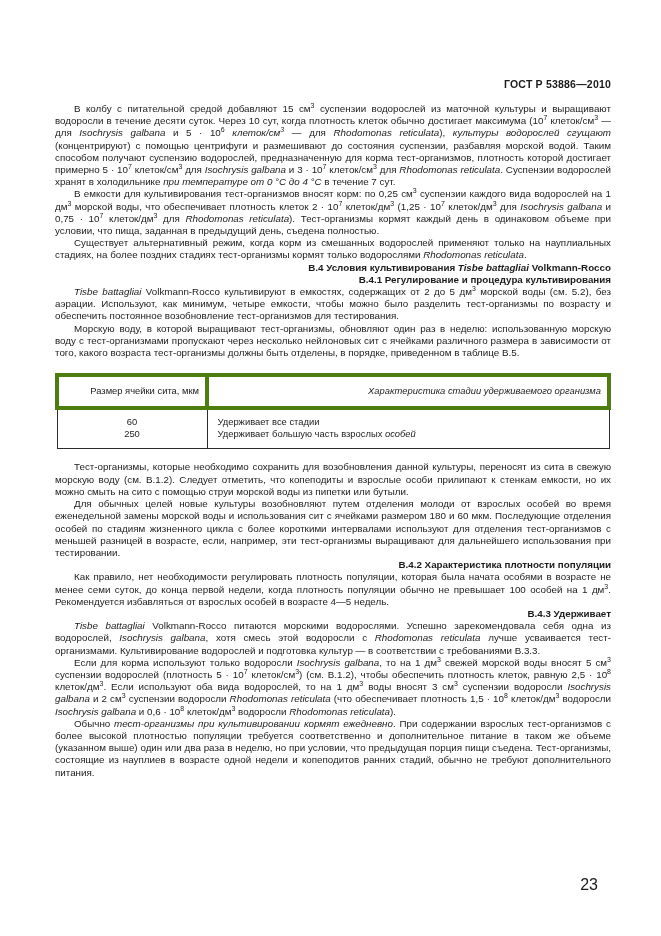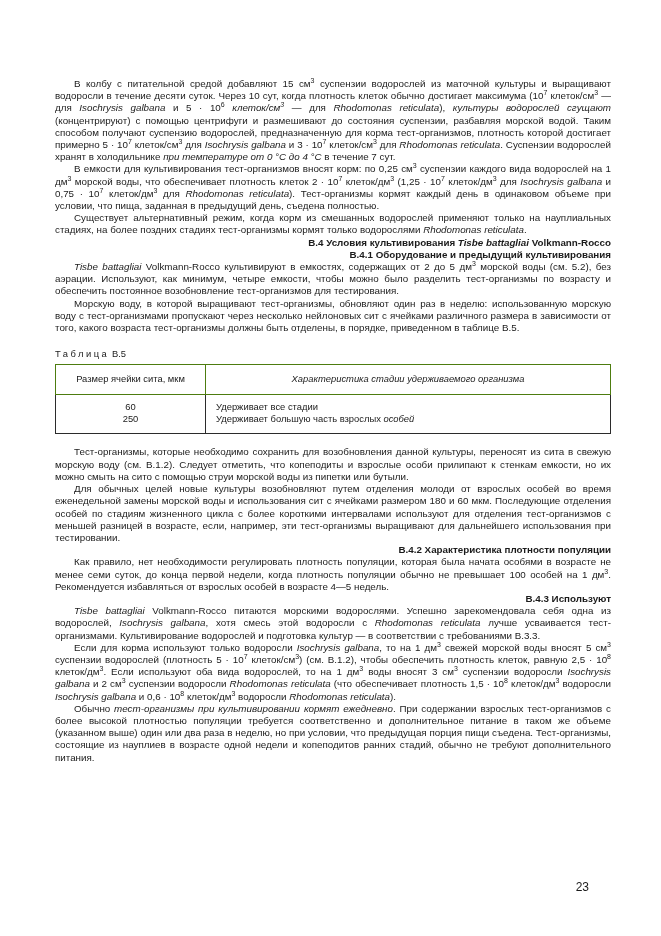--- a/index.html
+++ b/index.html
@@ -47,63 +47,60 @@
   }
   .tbl-caption .sp { letter-spacing: 2.5px; }
   table.sieve {
     width: 100%;
     border-collapse: collapse;
     font-size: 9.4px;
     line-height: 12.4px;
     border: 1px solid #2b2b2b;
   }
   table.sieve th {
-    border: 1px solid #4d7c0f;
+    border: 4px solid #4d7c0f;
     font-weight: 400;
     padding: 8px 6px;
-    text-align: center;
+    text-align: right;
     vertical-align: middle;
   }
   table.sieve th.it { font-style: italic; }
   table.sieve td {
     padding: 0 10px;
     vertical-align: top;
     border-left: 1px solid #2b2b2b;
     border-right: 1px solid #2b2b2b;
   }
   table.sieve tbody tr:first-child td { padding-top: 6px; }
   table.sieve tbody tr:last-child td { padding-bottom: 8px; }
   td.c { text-align: center; width: 150px; }
   .page-num {
     position: absolute;
-    right: 72px;
+    right: 63px;
     bottom: 42px;
-    font-size: 12px;
+    font-size: 16px;
   }
 </style>
 </head>
 <body>
 
 <div class="page">
   <div class="content">
+    <div class="doc-header">ГОСТ Р 53886—2010</div>
 
     <div class="body-text">
       <p>В колбу с питательной средой добавляют 15 см<sup>3</sup> суспензии водорослей из маточной культуры и выращивают водоросли в течение десяти суток. Через 10 сут, когда плотность клеток обычно достигает максимума (10<sup>7</sup> клеток/см<sup>3</sup> — для <i>Isochrysis galbana</i> и 5 · 10<sup>6</sup> <i>клеток/см<sup>3</sup></i> — для <i>Rhodomonas reticulata</i>), <i>культуры водорослей сгущают</i> (концентрируют) с помощью центрифуги и размешивают до состояния суспензии, разбавляя морской водой. Таким способом получают суспензию водорослей, предназначенную для корма тест-организмов, плотность которой достигает примерно 5 · 10<sup>7</sup> клеток/см<sup>3</sup> для <i>Isochrysis galbana</i> и 3 · 10<sup>7</sup> клеток/см<sup>3</sup> для <i>Rhodomonas reticulata</i>. Суспензии водорослей хранят в холодильнике <i>при температуре от 0 °С до 4 °С</i> в течение 7 сут.</p>
       <p>В емкости для культивирования тест-организмов вносят корм: по 0,25 см<sup>3</sup> суспензии каждого вида водорослей на 1 дм<sup>3</sup> морской воды, что обеспечивает плотность клеток 2 · 10<sup>7</sup> клеток/дм<sup>3</sup> (1,25 · 10<sup>7</sup> клеток/дм<sup>3</sup> для <i>Isochrysis galbana</i> и 0,75 · 10<sup>7</sup> клеток/дм<sup>3</sup> для <i>Rhodomonas reticulata</i>). Тест-организмы кормят каждый день в одинаковом объеме при условии, что пища, заданная в предыдущий день, съедена полностью.</p>
       <p>Существует альтернативный режим, когда корм из смешанных водорослей применяют только на науплиальных стадиях, на более поздних стадиях тест-организмы кормят только водорослями <i>Rhodomonas reticulata</i>.</p>
       <p class="heading">В.4 Условия культивирования <i>Tisbe battagliai</i> Volkmann-Rocco</p>
-      <p class="heading">В.4.1 Оборудование и предыдущий культивирования</p>
+      <p class="heading">В.4.1 Регулирование и процедура культивирования</p>
       <p><i>Tisbe battagliai</i> Volkmann-Rocco культивируют в емкостях, содержащих от 2 до 5 дм<sup>3</sup> морской воды (см. 5.2), без аэрации. Используют, как минимум, четыре емкости, чтобы можно было разделить тест-организмы по возрасту и обеспечить постоянное возобновление тест-организмов для тестирования.</p>
       <p>Морскую воду, в которой выращивают тест-организмы, обновляют один раз в неделю: использованную морскую воду с тест-организмами пропускают через несколько нейлоновых сит с ячейками различного размера в зависимости от того, какого возраста тест-организмы должны быть отделены, в порядке, приведенном в таблице В.5.</p>
 
       <div class="tbl-wrap">
-        <div class="tbl-caption">
-          <span class="sp">Таблица</span>
-          <span>В.5</span>
-        </div>
         <table class="sieve">
           <thead>
             <tr>
               <th>Размер ячейки сита, мкм</th>
               <th class="it">Характеристика стадии удерживаемого организма</th>
             </tr>
           </thead>
           <tbody>
             <tr>
               <td class="c">60</td>
@@ -114,21 +111,21 @@
               <td>Удерживает большую часть взрослых <i>особей</i></td>
             </tr>
           </tbody>
         </table>
       </div>
 
       <p>Тест-организмы, которые необходимо сохранить для возобновления данной культуры, переносят из сита в свежую морскую воду (см. В.1.2). Следует отметить, что копеподиты и взрослые особи прилипают к стенкам емкости, но их можно смыть на сито с помощью струи морской воды из пипетки или бутыли.</p>
       <p>Для обычных целей новые культуры возобновляют путем отделения молоди от взрослых особей во время еженедельной замены морской воды и использования сит с ячейками размером 180 и 60 мкм. Последующие отделения особей по стадиям жизненного цикла с более короткими интервалами используют для отделения тест-организмов с меньшей разницей в возрасте, если, например, эти тест-организмы выращивают для дальнейшего использования при тестировании.</p>
       <p class="heading">В.4.2 Характеристика плотности популяции</p>
       <p>Как правило, нет необходимости регулировать плотность популяции, которая была начата особями в возрасте не менее семи суток, до конца первой недели, когда плотность популяции обычно не превышает 100 особей на 1 дм<sup>3</sup>. Рекомендуется избавляться от взрослых особей в возрасте 4—5 недель.</p>
-      <p class="heading">В.4.3 Используют</p>
+      <p class="heading">В.4.3 Удерживает</p>
       <p><i>Tisbe battagliai</i> Volkmann-Rocco питаются морскими водорослями. Успешно зарекомендовала себя одна из водорослей, <i>Isochrysis galbana</i>, хотя смесь этой водоросли с <i>Rhodomonas reticulata</i> лучше усваивается тест-организмами. Культивирование водорослей и подготовка культур — в соответствии с требованиями В.3.3.</p>
       <p>Если для корма используют только водоросли <i>Isochrysis galbana</i>, то на 1 дм<sup>3</sup> свежей морской воды вносят 5 см<sup>3</sup> суспензии водорослей (плотность 5 · 10<sup>7</sup> клеток/см<sup>3</sup>) (см. В.1.2), чтобы обеспечить плотность клеток, равную 2,5 · 10<sup>8</sup> клеток/дм<sup>3</sup>. Если используют оба вида водорослей, то на 1 дм<sup>3</sup> воды вносят 3 см<sup>3</sup> суспензии водоросли <i>Isochrysis galbana</i> и 2 см<sup>3</sup> суспензии водоросли <i>Rhodomonas reticulata</i> (что обеспечивает плотность 1,5 · 10<sup>8</sup> клеток/дм<sup>3</sup> водоросли <i>Isochrysis galbana</i> и 0,6 · 10<sup>8</sup> клеток/дм<sup>3</sup> водоросли <i>Rhodomonas reticulata</i>).</p>
       <p>Обычно <i>тест-организмы при культивировании кормят ежедневно</i>. При содержании взрослых тест-организмов с более высокой плотностью популяции требуется соответственно и дополнительное питание в таком же объеме (указанном выше) один или два раза в неделю, но при условии, что предыдущая порция пищи съедена. Тест-организмы, состоящие из науплиев в возрасте одной недели и копеподитов ранних стадий, обычно не требуют дополнительного питания.</p>
     </div>
   </div>
 
   <div class="page-num">23</div>
 </div>
 
 </body></html>

